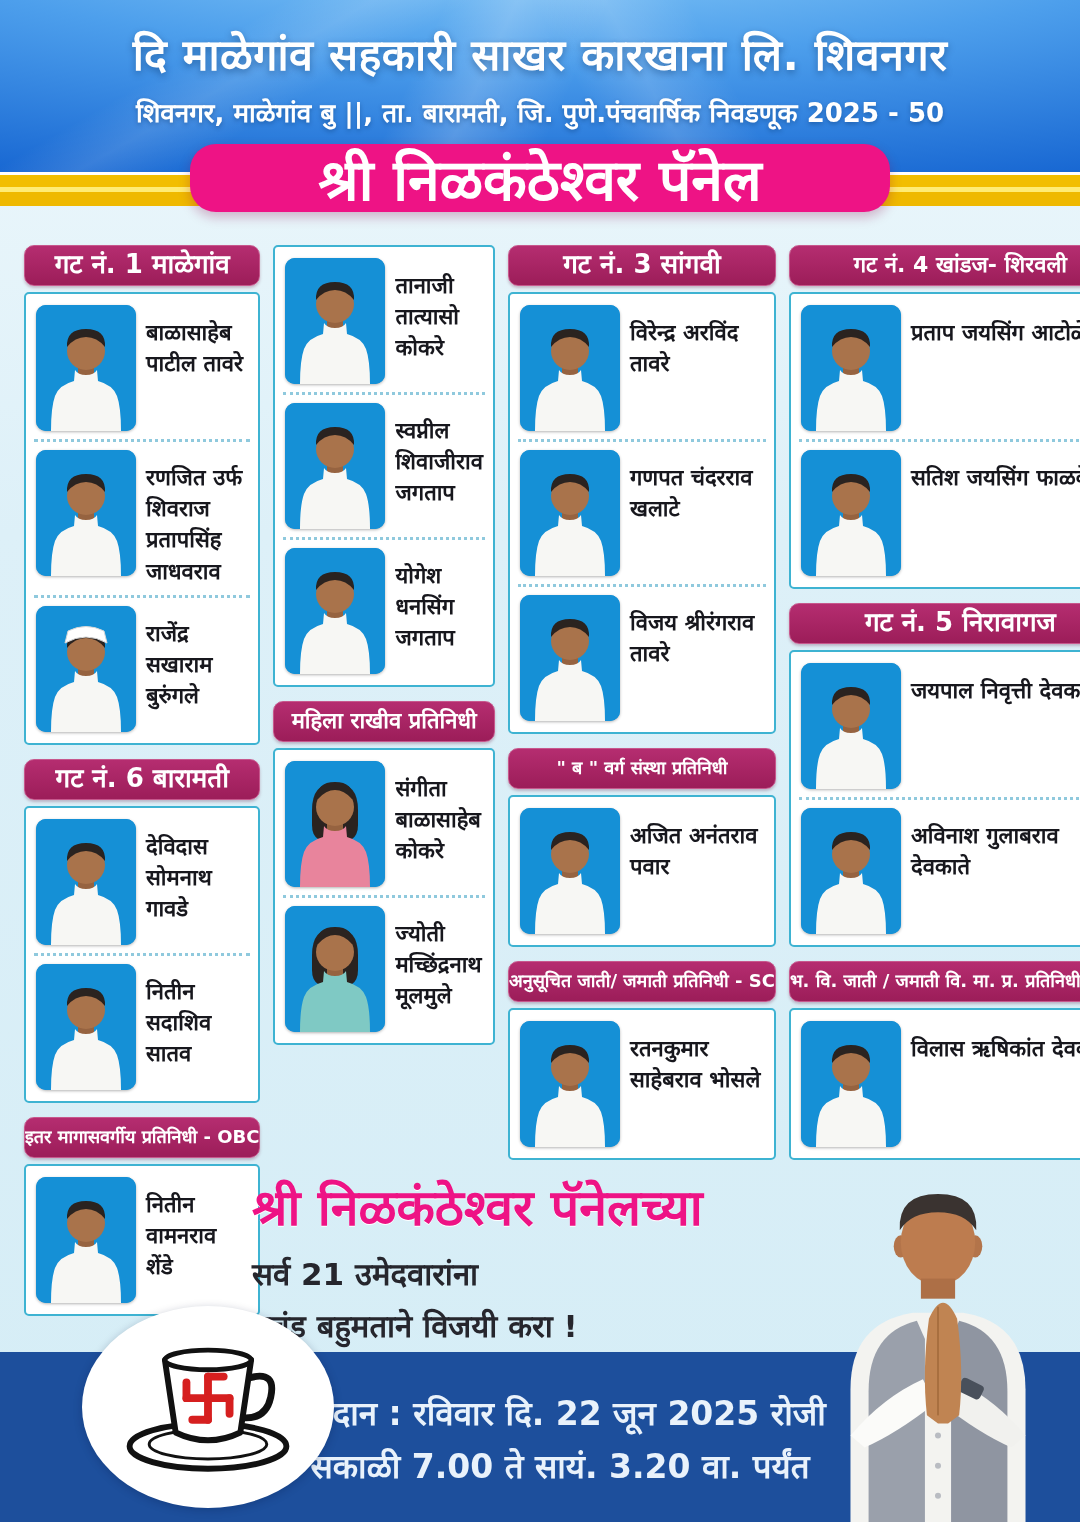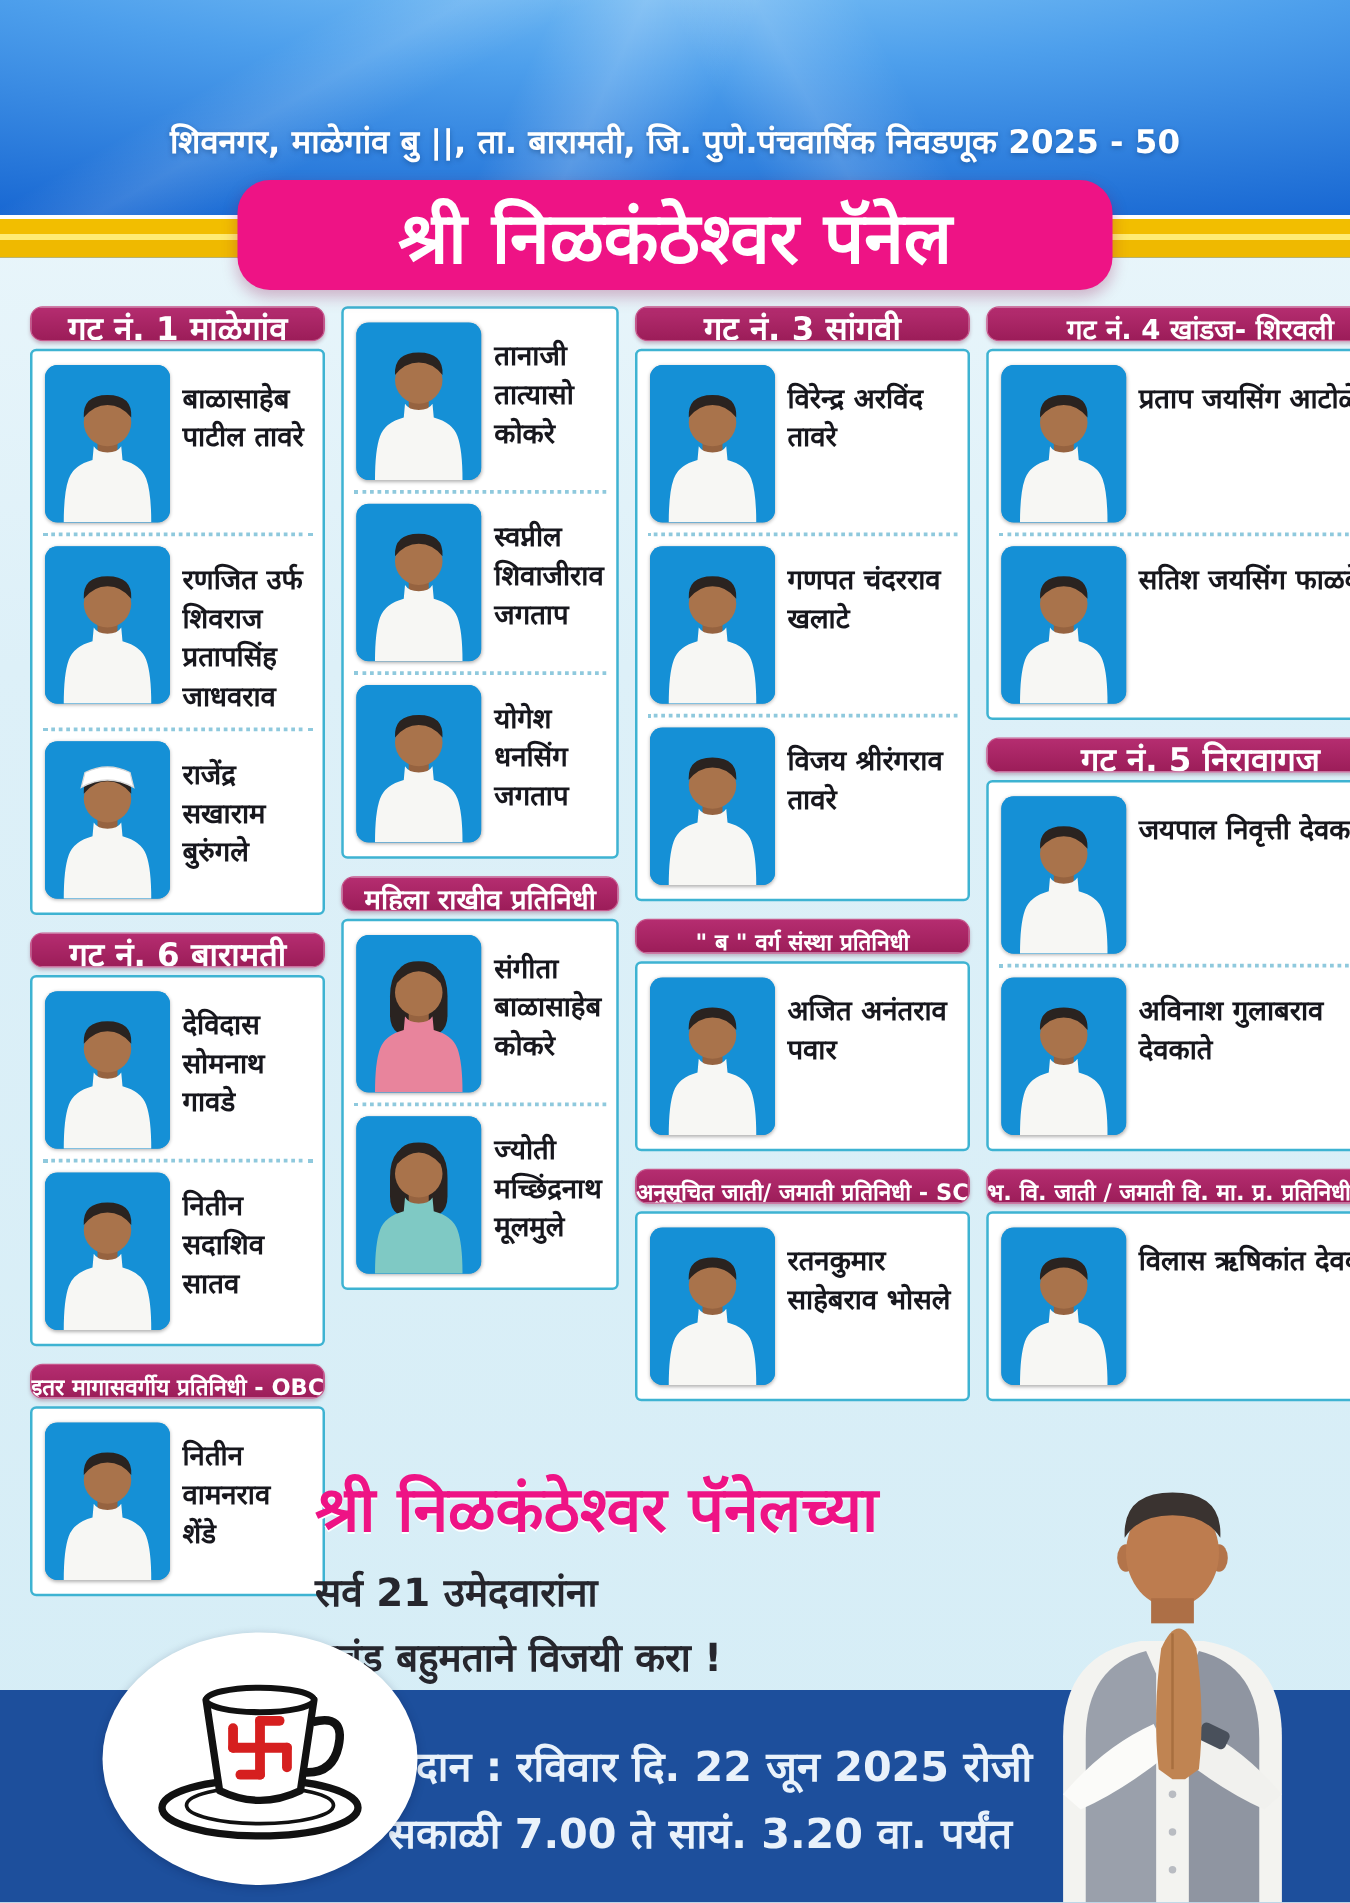--- a/index.html
+++ b/index.html
@@ -15,29 +15,29 @@
     background:linear-gradient(115deg,transparent 38%,rgba(255,255,255,.20) 44%,transparent 52%),
                linear-gradient(62deg,transparent 54%,rgba(255,255,255,.16) 60%,transparent 67%),
                linear-gradient(150deg,transparent 20%,rgba(255,255,255,.12) 26%,transparent 33%);}
   .gold-band{position:absolute;top:172px;left:0;width:1080px;height:34px;
     background:linear-gradient(180deg,#ffffff 0 3px,#f2be00 3px 15px,#ffec74 15px 20px,#efb900 20px 34px);}
   .org-title{position:absolute;top:24px;width:100%;text-align:center;color:#fff;
     font-size:43px;font-weight:bold;letter-spacing:.5px;text-shadow:0 3px 7px rgba(0,40,90,.4);z-index:2}
   .org-sub{position:absolute;top:94px;width:100%;display:flex;justify-content:center;
     color:#fff;font-size:26px;font-weight:bold;text-shadow:0 2px 4px rgba(0,40,90,.35);z-index:2}
   .banner{position:absolute;top:144px;left:50%;transform:translateX(-50%);
-    width:700px;height:88px;background:#ee1385;border-radius:26px;z-index:6;
+    width:700px;height:68px;background:#ee1385;border-radius:26px;z-index:6;
     display:flex;align-items:center;justify-content:center;color:#fff;
     font-size:57px;font-weight:bold;box-shadow:0 5px 12px rgba(140,0,70,.28)}
 
   
   .board{position:absolute;top:245px;left:24px;width:1032px;display:flex;gap:13px;z-index:2}
   .col{flex:1;display:flex;flex-direction:column;gap:14px}
   .group{display:flex;flex-direction:column}
-  .pill{height:28px;line-height:37px;background:linear-gradient(180deg,#b52d70,#9c1d59);
+  .pill{height:41px;line-height:37px;background:linear-gradient(180deg,#b52d70,#9c1d59);
     border:1px solid #c7588d;border-radius:10px;color:#fff;text-align:center;
     font-weight:bold;font-size:26px;white-space:nowrap;overflow:hidden;margin-bottom:6px;
     box-shadow:0 2px 3px rgba(90,0,45,.25)}
   .pill.md{font-size:22px}
   .pill.sm{font-size:18px}
   .card{background:#fff;border:2px solid #3eb3d2;border-radius:5px;padding:3px 8px;flex:1}
   .crow{display:flex;gap:10px;align-items:flex-start;padding:8px 2px;min-height:142px}
   .crow + .crow{border-top:3px dotted #8fc9dd}
   .photo{width:100px;height:126px;border-radius:10px;overflow:hidden;flex:none;
     box-shadow:0 1px 3px rgba(0,0,0,.3);background:#1590d6}
@@ -59,20 +59,21 @@
     box-shadow:0 2px 8px rgba(0,20,60,.25)}
   .leader{position:absolute;right:14px;top:1184px;width:256px;height:338px;z-index:4}
 </style>
 </head>
 <body>
 
 <div class="poster">
 
   <div class="header"></div>
   <div class="gold-band"></div>
+  <div class="org-title">दि माळेगांव सहकारी साखर कारखाना लि. शिवनगर</div>
   <div class="org-sub">
     <span>शिवनगर, माळेगांव बु ||, ता. बारामती, जि. पुणे.</span>
     <span>पंचवार्षिक निवडणूक 2025 - 50</span>
   </div>
   <div class="banner">श्री निळकंठेश्वर पॅनेल</div>
 
   <div class="board" id="board">
       <div class="col">
         <section class="group">
           <div class="pill">गट नं. 1 माळेगांव</div>

